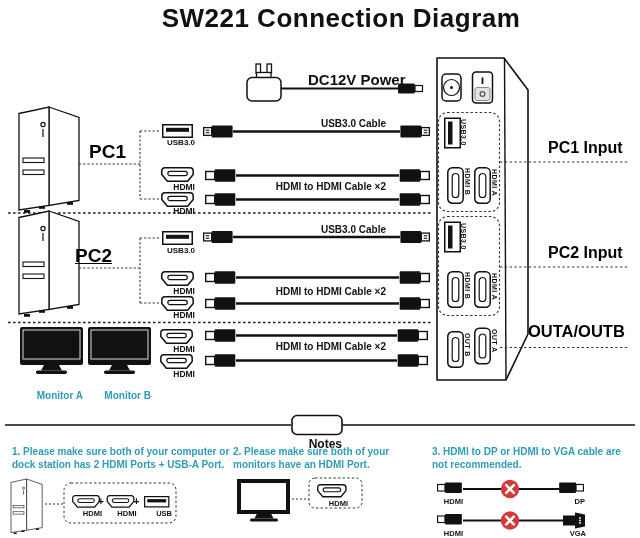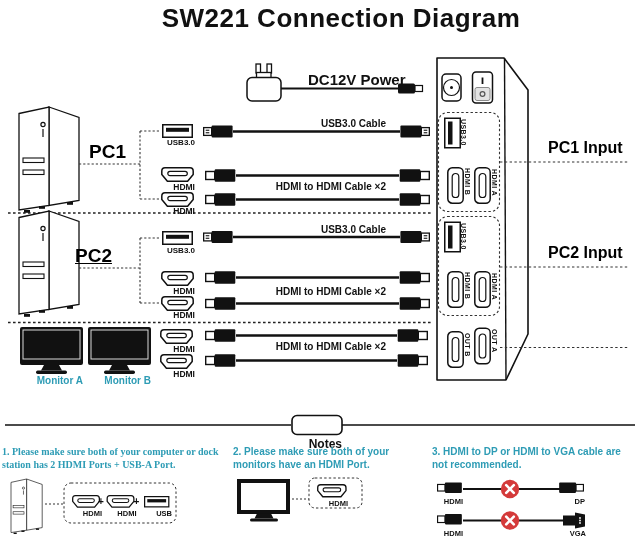--- a/index.html
+++ b/index.html
@@ -4,21 +4,21 @@
 <style>
   html,body{margin:0;padding:0;background:#fff;}
   .scene{position:relative;width:640px;height:538px;background:#fff;
          font-family:"Liberation Sans",sans-serif;overflow:hidden;}
   svg.layer{position:absolute;left:0;top:0;}
   .title{position:absolute;left:0;right:0;top:3px;text-align:center;
          font-size:26px;font-weight:800;letter-spacing:.5px;color:#111;padding-left:42px;}
   .lbl{position:absolute;color:#111;font-weight:700;white-space:nowrap;}
   .ctr{text-align:right;}
   .blue{color:#000000;}
-  .teal{color:#2e9cb5;}
+  .teal{color:#2e9cb5;margin-top:15px;}
   .f8{font-size:8px;}   .f85{font-size:8.5px;} .f10{font-size:10px;}
   .f105{font-size:15px;} .f12{font-size:12px;} .f16{font-size:16px;}
   .f165{font-size:16.5px;} .f19{font-size:19px;} .f75{font-size:7.5px;}
   .vlbl{position:absolute;writing-mode:vertical-rl;font-weight:700;
         font-size:7px;color:#111;letter-spacing:.4px;white-space:nowrap;}
   .note{position:absolute;font-weight:700;font-size:10px;line-height:12.5px;
         color:#2e9cb5;}
 </style>
 </head>
 <body>
@@ -222,32 +222,33 @@
   <div class="lbl f10 ctr" style="left:240px;width:146px;top:285.5px;">HDMI to HDMI Cable ×2</div>
 
   <div class="lbl f85 ctr" style="left:160px;width:35px;top:344px;">HDMI</div>
   <div class="lbl f85 ctr" style="left:160px;width:35px;top:368.5px;">HDMI</div>
   <div class="lbl f10 ctr" style="left:240px;width:146px;top:341px;">HDMI to HDMI Cable ×2</div>
   <div class="lbl f10 ctr teal" style="left:20px;width:63px;top:374.5px;">Monitor A</div>
   <div class="lbl f10 ctr teal" style="left:88px;width:63px;top:374.5px;">Monitor B</div>
 
   <div class="lbl f16 blue" style="left:548px;top:139px;">PC1 Input</div>
   <div class="lbl f16 blue" style="left:548px;top:244px;">PC2 Input</div>
+  <div class="lbl f165 blue" style="left:528px;top:322px;">OUTA/OUTB</div>
 
   <div class="vlbl" style="left:459.5px;top:119px;">USB3.0</div>
   <div class="vlbl" style="left:464px;top:168px;">HDMI B</div>
   <div class="vlbl" style="left:490.5px;top:169px;">HDMI A</div>
   <div class="vlbl" style="left:459.5px;top:223px;">USB3.0</div>
   <div class="vlbl" style="left:464px;top:272px;">HDMI B</div>
   <div class="vlbl" style="left:490.5px;top:273px;">HDMI A</div>
   <div class="vlbl" style="left:464px;top:333px;">OUT B</div>
   <div class="vlbl" style="left:490.5px;top:329px;">OUT A</div>
 
   <div class="lbl f12 ctr" style="left:292px;width:50px;top:437px;">Notes</div>
-  <div class="note" style="left:2px;top:446px;width:224px;font-family:Liberation Serif, serif;">1. Please make sure both of your computer or dock station has 2 HDMI Ports + USB-A Port.</div>
+  <div class="note" style="left:12px;top:446px;width:224px;">1. Please make sure both of your computer or dock station has 2 HDMI Ports + USB-A Port.</div>
   <div class="note" style="left:233px;top:446px;width:196px;">2. Please make sure both of your monitors have an HDMI Port.</div>
   <div class="note" style="left:432px;top:446px;width:206px;">3. HDMI to DP or HDMI to VGA cable are not recommended.</div>
 
   <div class="lbl f75 ctr" style="left:70px;width:32px;top:509px;">HDMI</div>
   <div class="lbl f10" style="left:98px;top:496px;">+</div>
   <div class="lbl f75 ctr" style="left:104.5px;width:32px;top:509px;">HDMI</div>
   <div class="lbl f10" style="left:133.5px;top:496px;">+</div>
   <div class="lbl f75 ctr" style="left:142px;width:30px;top:509px;">USB</div>
   <div class="lbl f75 ctr" style="left:318px;width:30px;top:499px;">HDMI</div>
 

